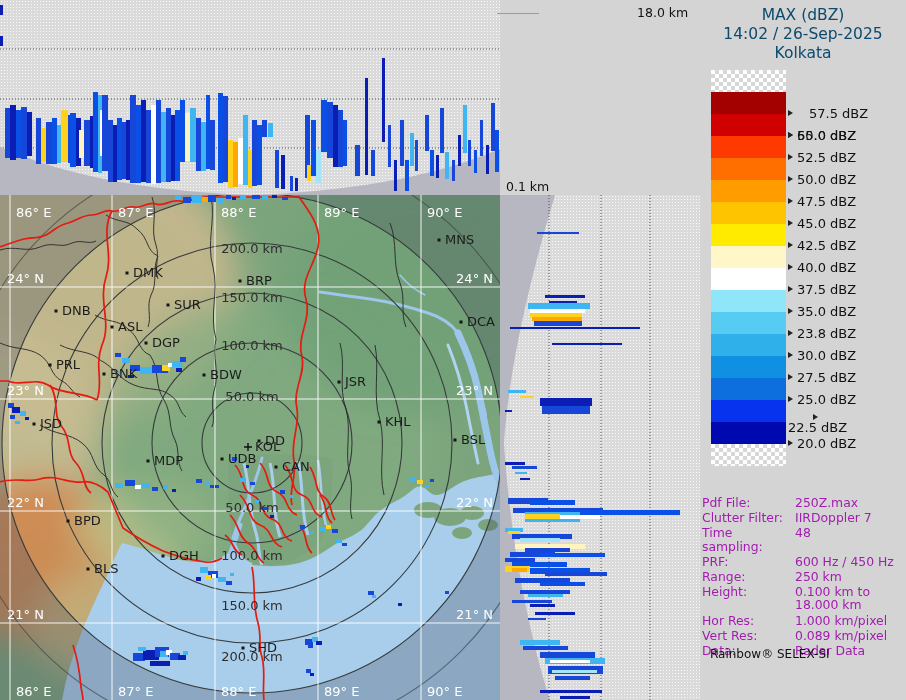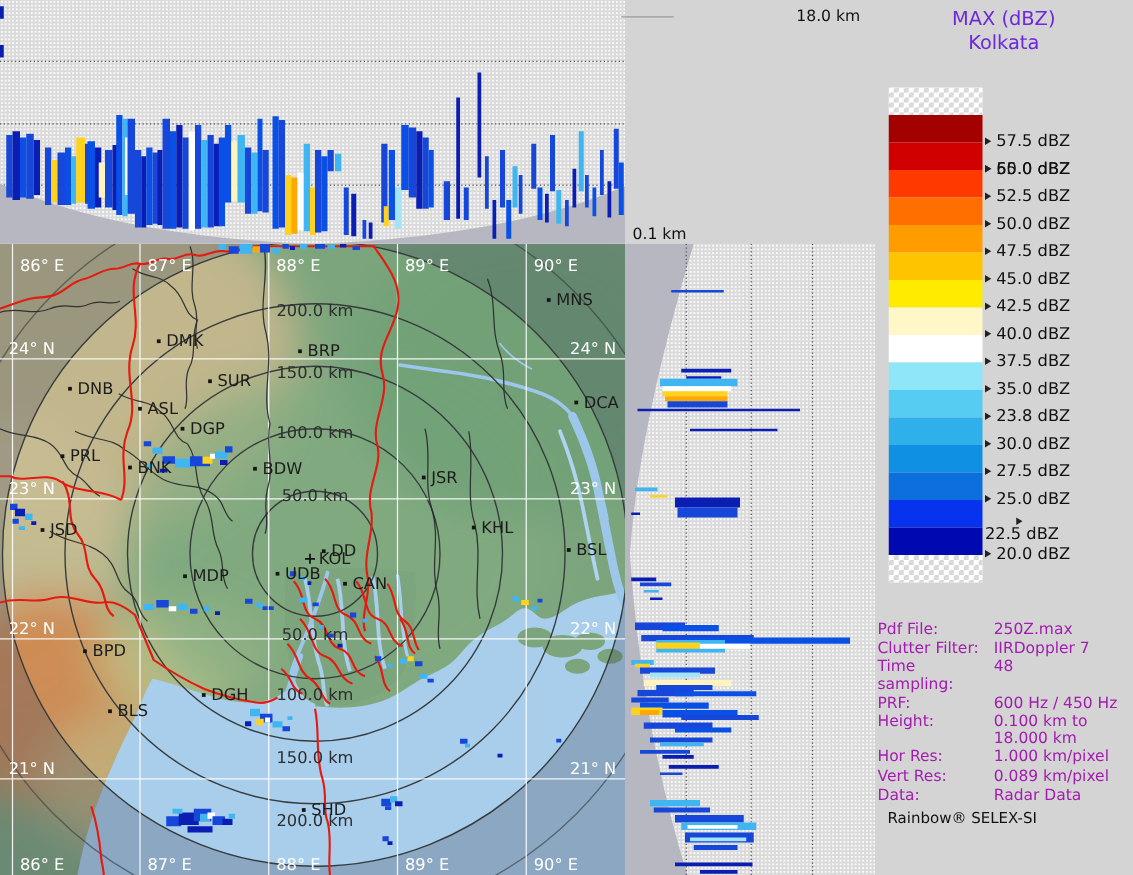--- a/index.html
+++ b/index.html
@@ -6,21 +6,21 @@
   #stage{position:relative;width:906px;height:700px;background:#d4d4d4;overflow:hidden;
          font-family:"DejaVu Sans","Liberation Sans",sans-serif;}
   .panel{position:absolute;background-color:#dadada;
          background-image:radial-gradient(rgba(255,255,255,.85) .8px,transparent 1px);
          background-size:3px 3px;}
   #top-panel{left:0;top:0;width:500px;height:195px;}
   #side-panel{left:500px;top:195px;width:200px;height:505px;}
   #map-panel{position:absolute;left:0;top:195px;width:500px;height:505px;overflow:hidden;}
   #legend{position:absolute;left:700px;top:0;width:206px;height:700px;background:#d4d4d4;}
   #legend-title{position:absolute;top:6px;left:0;width:100%;text-align:center;
-                font-size:15.5px;line-height:19px;color:#6d28d9;}
+                font-size:15.5px;line-height:19px;color:#0c4a6e;}
   #scale{position:absolute;left:11px;top:70px;width:75px;}
   .band{width:75px;height:22px;}
   .checker{background-image:linear-gradient(45deg,#d7d7d7 25%,transparent 25%,transparent 75%,#d7d7d7 75%),
            linear-gradient(45deg,#d7d7d7 25%,transparent 25%,transparent 75%,#d7d7d7 75%);
            background-position:0 0,4px 4px;background-size:8px 8px;background-color:#fff;}
   .scale-label{position:absolute;left:88px;height:14px;display:flex;align-items:center;
                font-size:13px;color:#111;white-space:nowrap;}
   .arr{width:0;height:0;border-left:5px solid #222;border-top:3.5px solid transparent;
        border-bottom:3.5px solid transparent;margin-right:4px;flex:none;}
   #info{position:absolute;left:2px;top:496px;width:194px;font-size:12.4px;color:#a21caf;}
@@ -504,20 +504,21 @@
           <text x="249" y="457" fill="#1c1c1c" font-size="13px" text-anchor="start">SHD</text>
           <path d="M244,252 H252 M248,248 V256" stroke="#111" stroke-width="1.4" fill="none"></path>
           <text x="255" y="256" fill="#1c1c1c" font-size="13px" text-anchor="start">KOL</text>
         </g>
     </svg>
   </div>
 
   <div id="legend">
     <div id="legend-title">
       <div>MAX (dBZ)</div>
+      <div>14:02 / 26-Sep-2025</div>
       <div>Kolkata</div>
     </div>
     <div id="scale">
         <div class="band checker"></div>
         <div class="band" style="background: rgb(163, 0, 0);"></div>
         <div class="band" style="background: rgb(209, 0, 0);"></div>
         <div class="band" style="background: rgb(255, 58, 0);"></div>
         <div class="band" style="background: rgb(255, 111, 0);"></div>
         <div class="band" style="background: rgb(255, 157, 0);"></div>
         <div class="band" style="background: rgb(255, 196, 0);"></div>
@@ -531,21 +532,21 @@
         <div class="band" style="background: rgb(13, 110, 222);"></div>
         <div class="band" style="background: rgb(8, 51, 238);"></div>
         <div class="band" style="background: rgb(0, 8, 176);"></div>
         <div class="band checker"></div>
       </div>
     <div id="scale-labels">
         <div class="scale-label" style="top: 84px; margin-top: 44px;">
           <span class="arr"></span>
           <span>60.0 dBZ</span>
         </div>
-        <div class="scale-label" style="top: 106px;">
+        <div class="scale-label" style="top: 106px; gap: 12px;">
           <span class="arr"></span>
           <span>57.5 dBZ</span>
         </div>
         <div class="scale-label" style="top: 128px;">
           <span class="arr"></span>
           <span>55.0 dBZ</span>
         </div>
         <div class="scale-label" style="top: 150px;">
           <span class="arr"></span>
           <span>52.5 dBZ</span>
@@ -612,20 +613,24 @@
           <span class="ilabel">Clutter Filter:</span>
           <span class="ivalue">IIRDoppler 7</span>
         </div>
         <div class="irow">
           <span class="ilabel">Time sampling:</span>
           <span class="ivalue">48</span>
         </div>
         <div class="irow">
           <span class="ilabel">PRF:</span>
           <span class="ivalue">600 Hz / 450 Hz</span>
+        </div>
+        <div class="irow">
+          <span class="ilabel">Range:</span>
+          <span class="ivalue">250 km</span>
         </div>
         <div class="irow">
           <span class="ilabel">Height:</span>
           <span class="ivalue">0.100 km to
 18.000 km</span>
         </div>
         <div class="irow">
           <span class="ilabel">Hor Res:</span>
           <span class="ivalue">1.000 km/pixel</span>
         </div>

